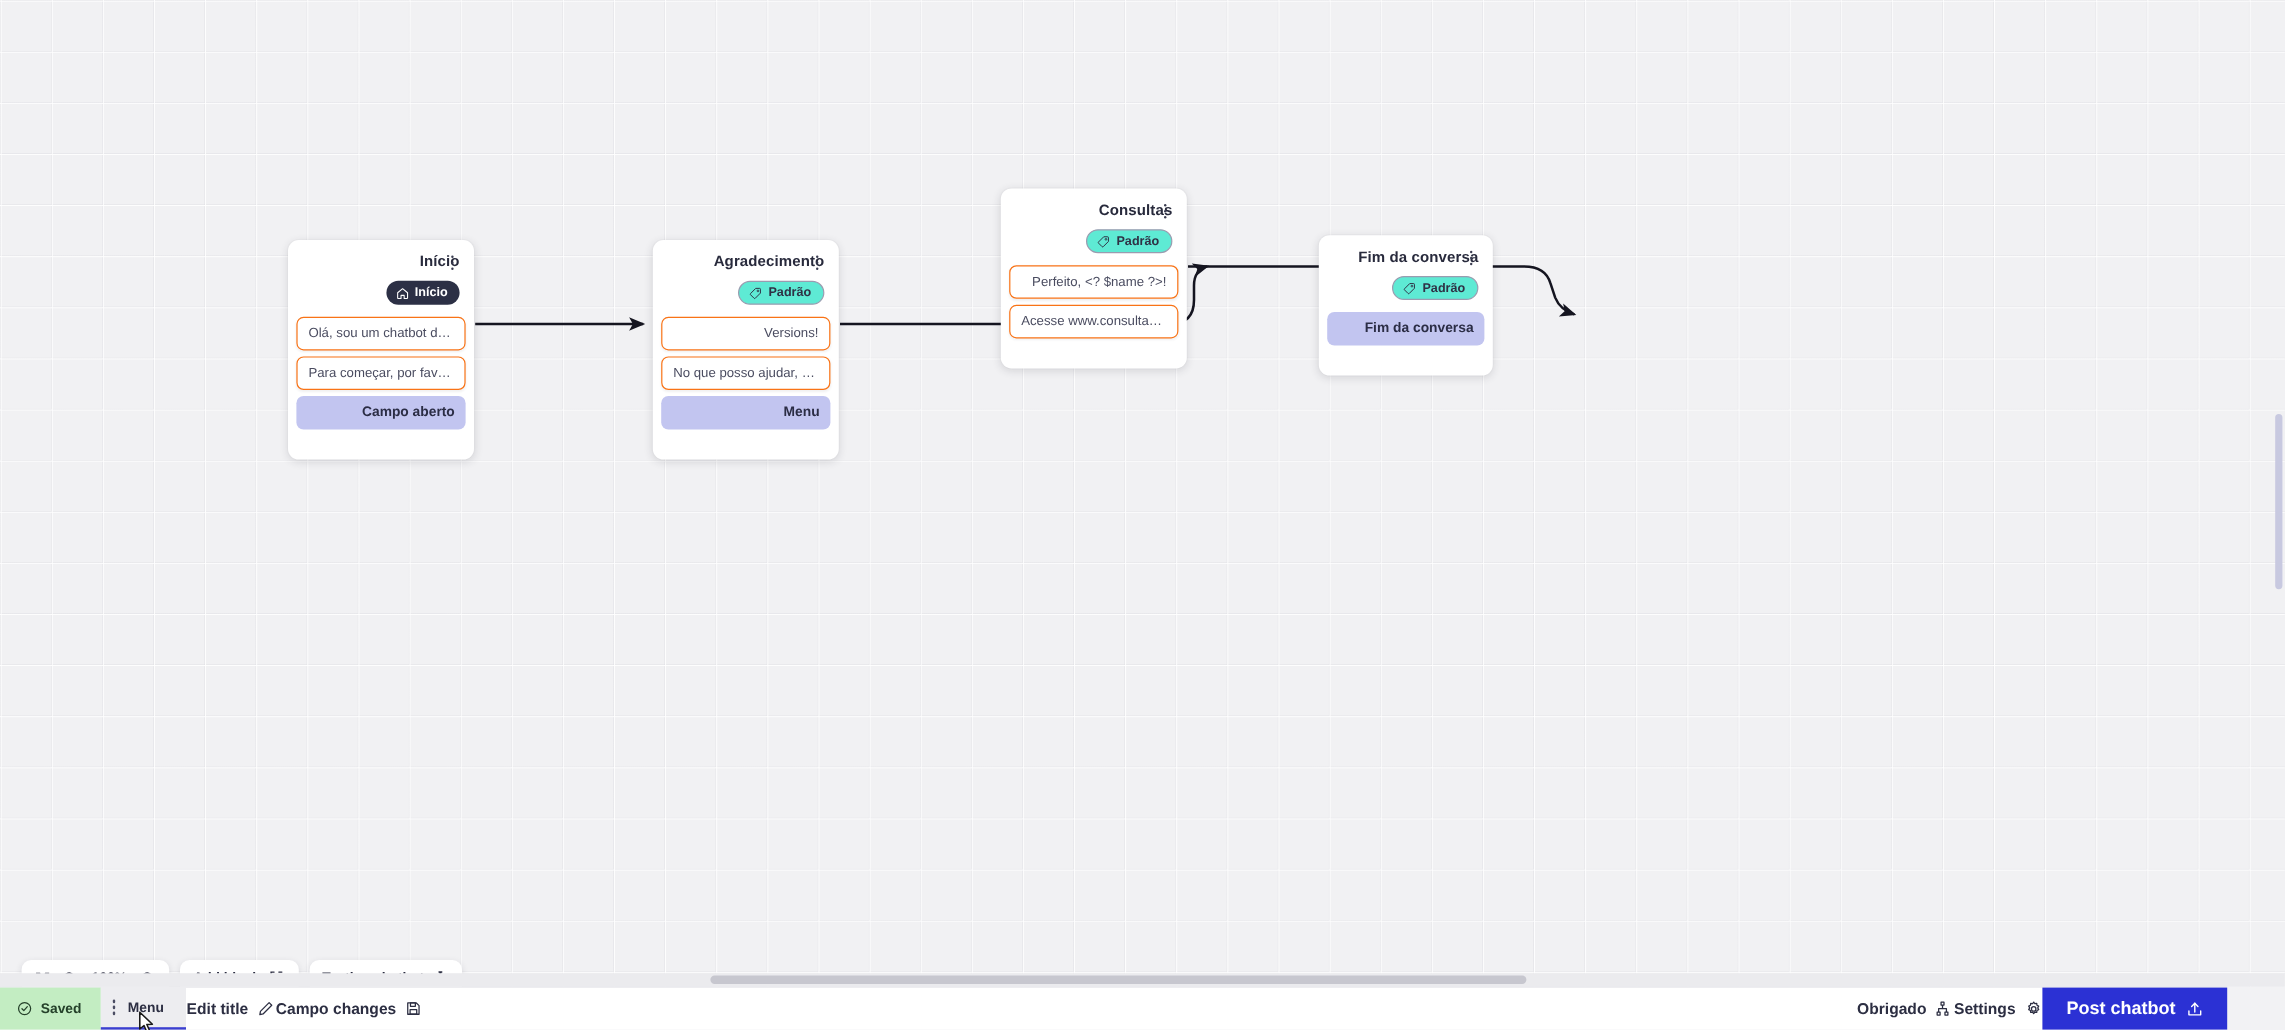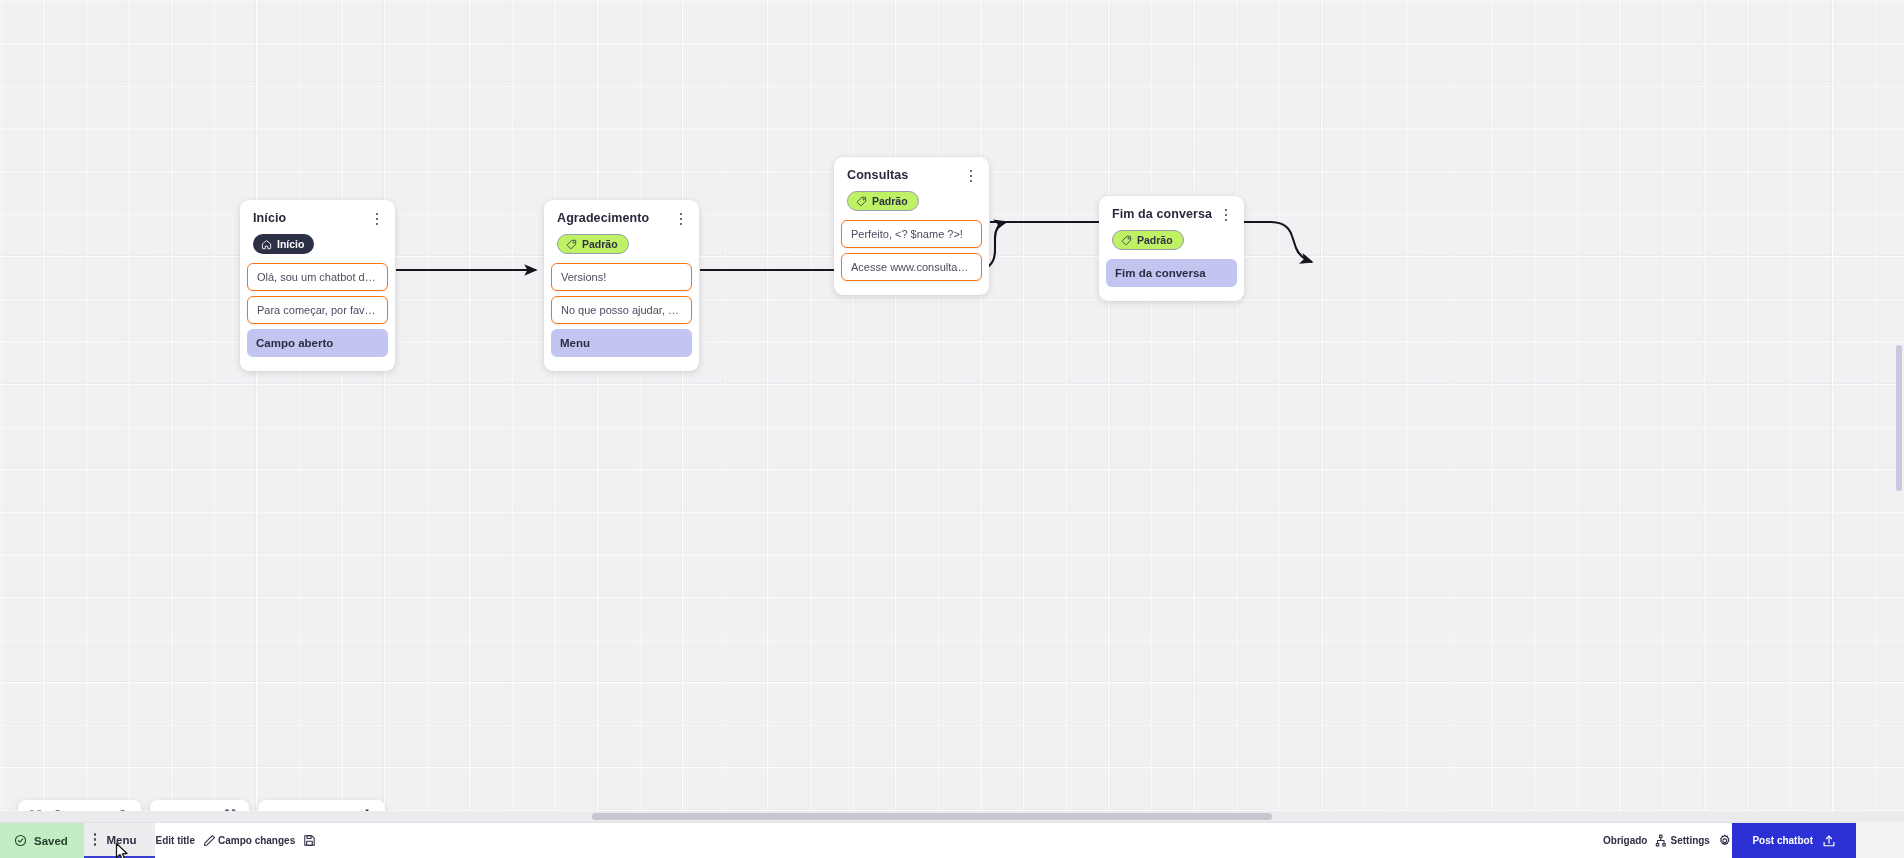--- a/index.html
+++ b/index.html
@@ -28,21 +28,22 @@
 
   
   #edges { position: absolute; left: 0; top: 0; width: 1904px; height: 822px; pointer-events: none; }
 
   
   .node {
     position: absolute;
     background: #ffffff;
     border-radius: 9px;
     box-shadow: 0 2px 7px rgba(40,42,60,0.14), 0 0 0 1px rgba(0,0,0,0.015);
-    padding: 0 0 14px 0;
+    padding: 0 0 25px 0;
+    text-align: right;
   }
   .node-head {
     padding: 11px 12px 0 13px;
     position: relative;
   }
   .node-title {
     font-size: 12.5px;
     font-weight: 700;
     color: #282a3c;
     letter-spacing: .1px;
@@ -67,21 +68,21 @@
     background: #2c3045;
     color: #ffffff;
     font-size: 10.5px;
     font-weight: 700;
     padding: 4px 10px 4px 8px;
     border-radius: 11px;
     line-height: 12px;
   }
   .badge-default {
     display: inline-flex; align-items: center; gap: 5px;
-    background: #bef264;
+    background: #5eead4;
     color: #2f3145;
     font-size: 10.5px;
     font-weight: 700;
     padding: 3px 10px 3px 8px;
     border: 1px solid #9a9cb0;
     border-radius: 11px;
     line-height: 12px;
   }
 
   .rows { padding: 0 7px; display: flex; flex-direction: column; gap: 5px; }
@@ -163,30 +164,30 @@
     padding: 0 18px 0 10px;
     position: relative;
   }
   .flow-kebab { display:flex; flex-direction:column; gap:2.5px; align-items:center; cursor:pointer; }
   .flow-kebab i { width:2.6px;height:2.6px;border-radius:50%;background:#4b4d63; }
   #flow-tab .tab-label { font-size: 11.5px; font-weight: 700; color: #2c2e42; }
 
   .bar-action {
     display: flex; align-items: center; gap: 8px;
     padding: 0 1px;
-    font-size: 10px; font-weight: 700; color: #2c2e42;
+    font-size: 13px; font-weight: 700; color: #2c2e42;
     cursor: pointer;
   }
   #bar-spacer { flex: 1; }
   #post-btn {
     background: #2b31d4;
     color: #ffffff;
     display: flex; align-items: center; gap: 9px;
     padding: 0 20px;
-    font-size: 10px; font-weight: 700;
+    font-size: 15px; font-weight: 700;
     cursor: pointer;
   }
 
   
   #hscroll-track {
     position: absolute; left: 0; bottom: 36px;
     width: 1904px; height: 11px;
     background: #ebebee;
     z-index: 7;
   }

